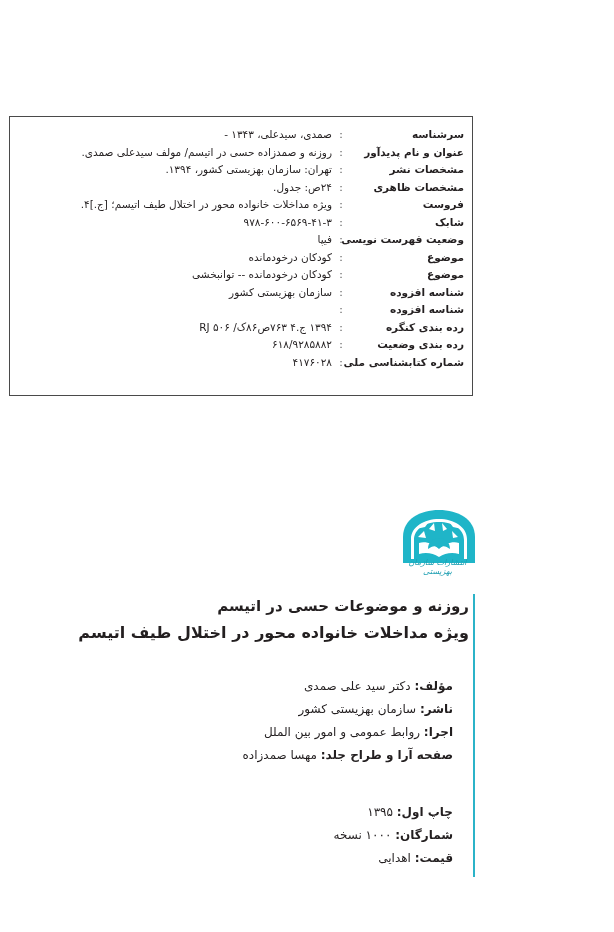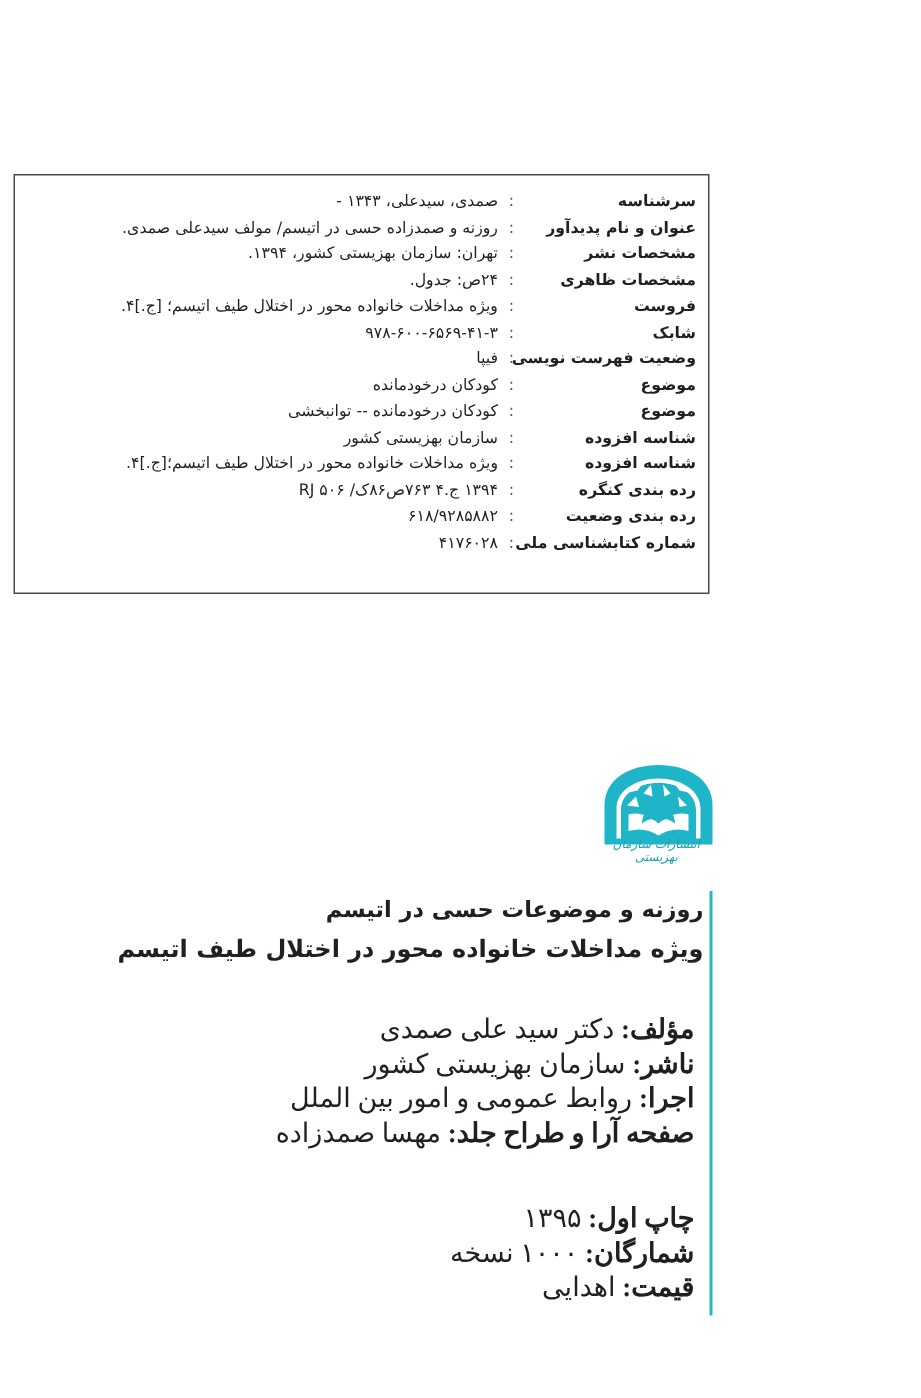--- a/index.html
+++ b/index.html
@@ -34,21 +34,21 @@
     }
     .accent-bar {
       position: absolute; left: 473px; top: 594px; width: 2px; height: 283px; background: #2bb3c8;
     }
     .info {
       position: absolute; right: 145px; top: 594px; width: 330px; direction: rtl; text-align: right;
     }
     .book-title { position: absolute; right: 0; top: 3px; font-size: 15px; font-weight: bold; white-space: nowrap; }
     .book-subtitle { position: absolute; right: 0; top: 29px; font-size: 16px; font-weight: bold; white-space: nowrap; }
     .credit {
-      position: absolute; right: 6px; font-size: 18px; white-space: nowrap; height: 20px; line-height: 20px; font-family: Liberation Serif, serif;
+      position: absolute; right: 16px; font-size: 12px; white-space: nowrap; height: 20px; line-height: 20px;
     }
     .credit .k { font-weight: bold; }
   </style>
 </head>
 <body>
 
 <div class="cip-box">
   <div class="cip-row" style="top:9px">
     <span class="cip-label">سرشناسه</span>
     <span class="cip-colon">:</span>
@@ -95,21 +95,20 @@
     <span class="cip-value">کودکان درخودمانده -- توانبخشی</span>
   </div>
   <div class="cip-row" style="top:166.5px">
     <span class="cip-label">شناسه افزوده</span>
     <span class="cip-colon">:</span>
     <span class="cip-value">سازمان بهزیستی کشور</span>
   </div>
   <div class="cip-row" style="top:184px">
     <span class="cip-label">شناسه افزوده</span>
     <span class="cip-colon">:</span>
-    <span class="cip-value">ویژه مداخلات خانواده محور در اختلال طیف اتیسم؛[ج.]۴.</span>
   </div>
   <div class="cip-row" style="top:201.5px">
     <span class="cip-label">رده بندی کنگره</span>
     <span class="cip-colon">:</span>
     <span class="cip-value">۱۳۹۴ ج.۴ ۷۶۳ص۸۶ک/ ۵۰۶ RJ</span>
   </div>
   <div class="cip-row" style="top:219px">
     <span class="cip-label">رده بندی وضعیت</span>
     <span class="cip-colon">:</span>
     <span class="cip-value">۶۱۸/۹۲۸۵۸۸۲</span>

